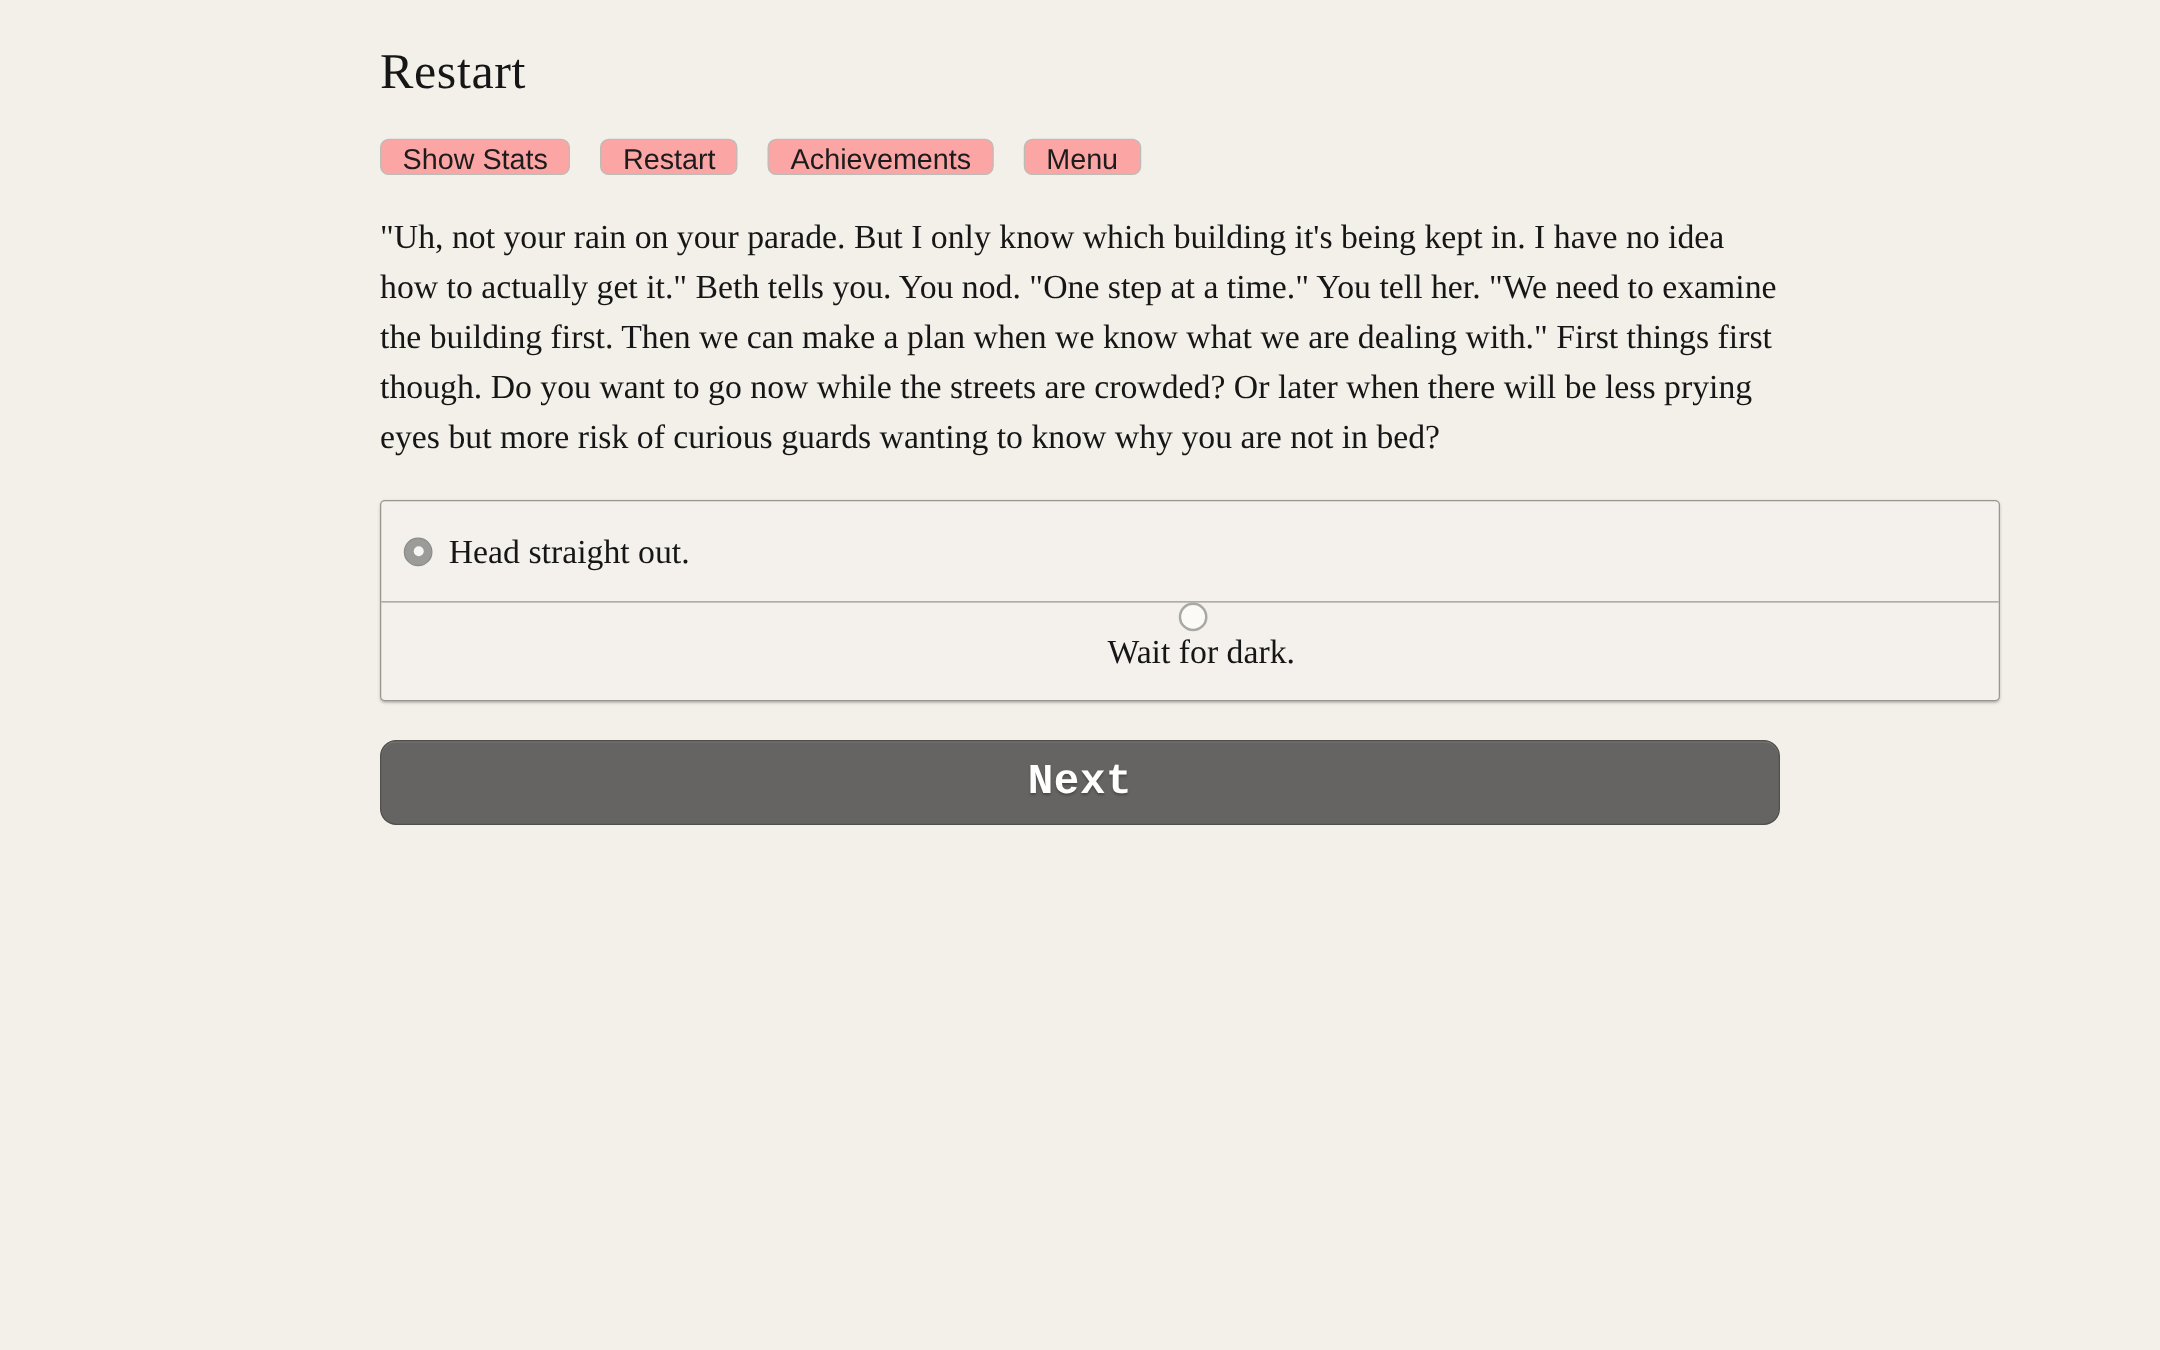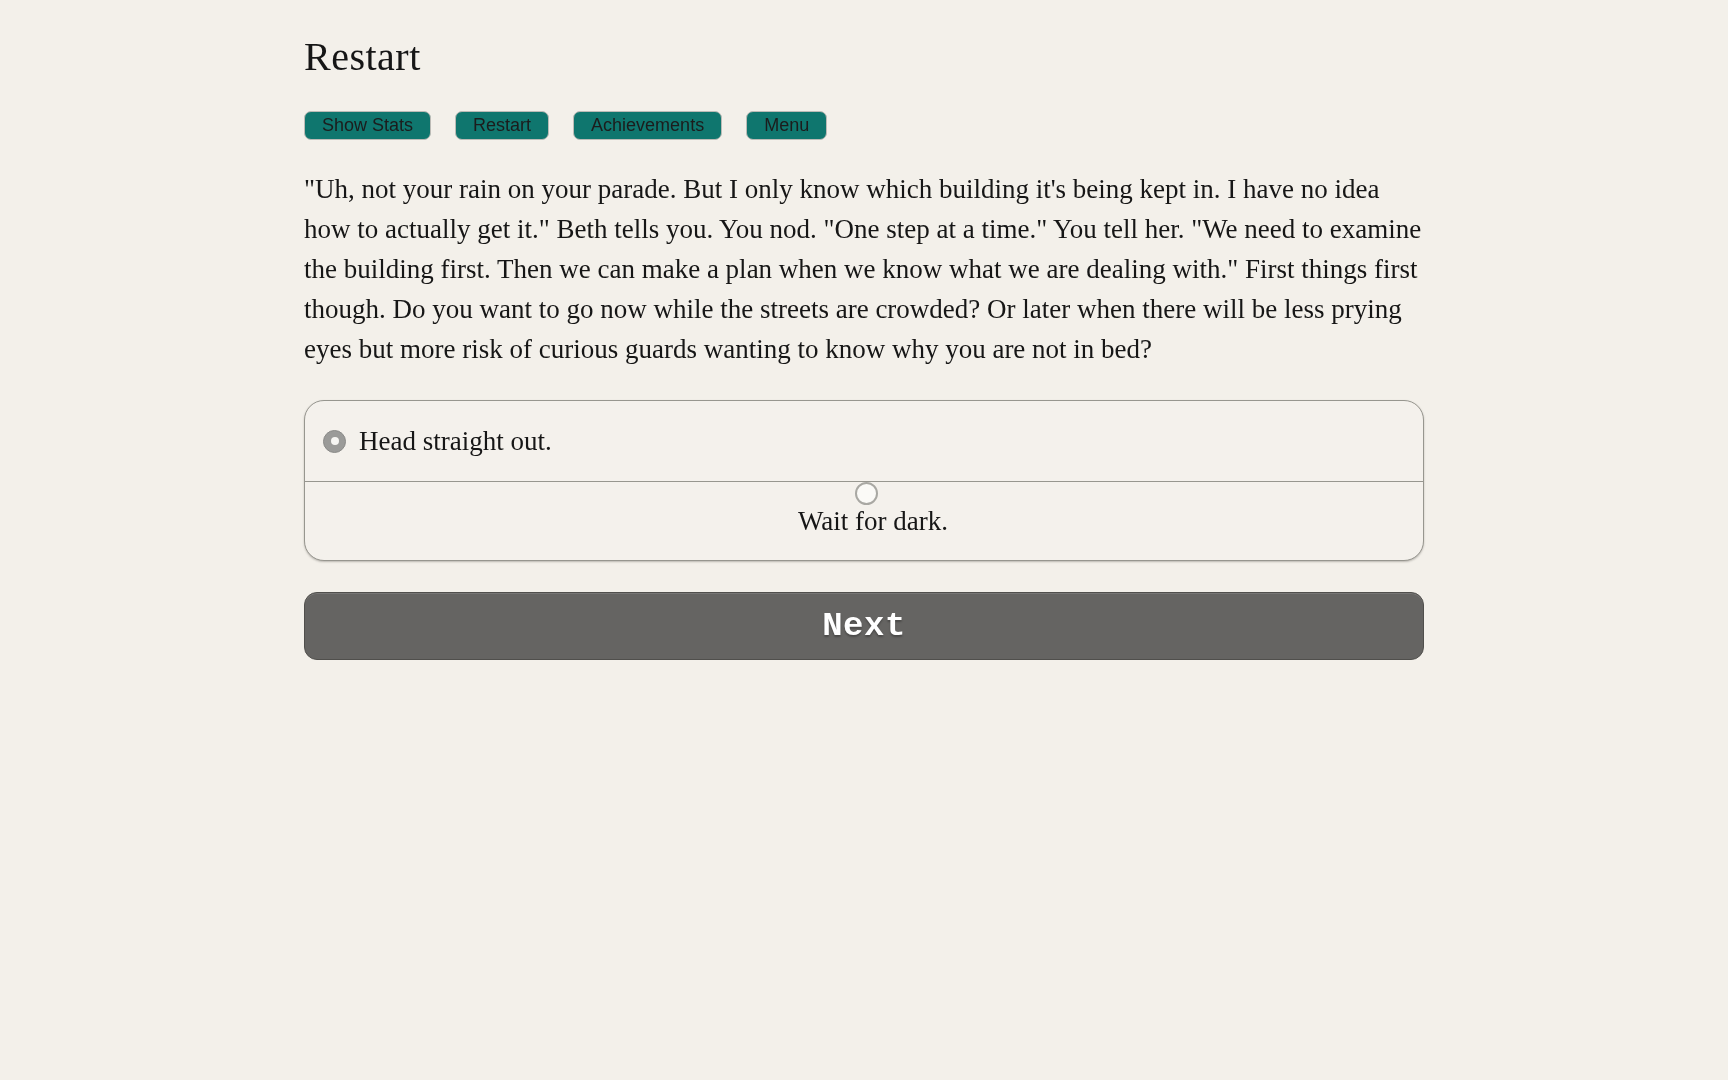--- a/index.html
+++ b/index.html
@@ -33,40 +33,40 @@
   }
   .toolbar {
     margin-top: 31px;
     display: flex;
     gap: 24px;
     align-items: center;
     font-family: "Liberation Sans", sans-serif;
   }
   .toolbar button {
     font-family: "Liberation Sans", sans-serif;
-    font-size: 18px;
+    font-size: 23px;
     color: #1c1c1c;
-    background: #0f766e;
+    background: #fca5a5;
     border: 1px solid #bcbbb6;
     border-radius: 7px;
     height: 29px;
     padding: 2px 17px 3px;
     cursor: pointer;
   }
   .story {
     margin-top: 29px;
     font-size: 27px;
     line-height: 40px;
     width: 1118px;
   }
   .choice-box {
     margin-top: 31px;
-    width: 1120px;
+    width: 1296px;
     border: 1px solid #97968f;
-    border-radius: 20px;
+    border-radius: 4px;
     background: #f4f1ec;
     box-shadow: 0 1px 2px rgba(80,78,72,0.35);
     overflow: hidden;
   }
   .choice-row {
     display: flex;
     align-items: center;
     height: 80px;
     padding-left: 18px;
     cursor: pointer;

